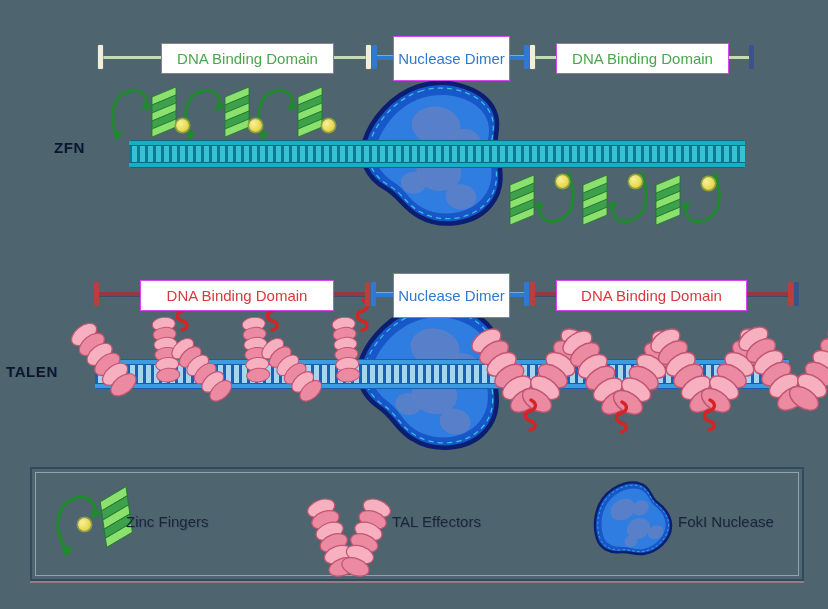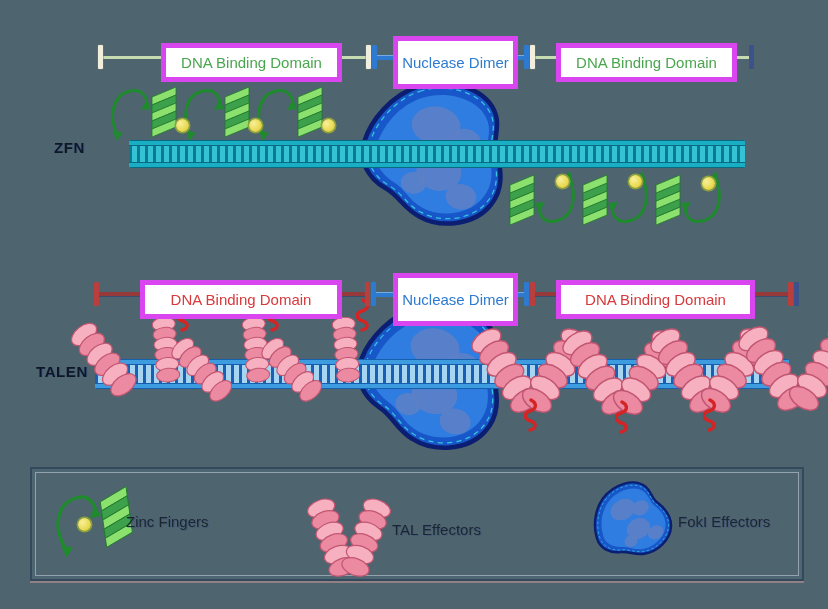--- a/index.html
+++ b/index.html
@@ -8,21 +8,21 @@
   
   .tick{position:absolute;width:5px;height:24px;border-radius:1px;z-index:6;}
   .tick.cream{background:#f2eede;box-shadow:0 0 0 1px rgba(120,120,110,.45);}
   .tick.blue{background:#2e7ad0;}
   .tick.navy{background:#3c5288;}
   .tick.red{background:#b83f3e;}
   .bline{position:absolute;z-index:5;}
   .bline.green{height:3px;background:#c7dbb1;}
   .bline.blue{height:4px;background:#2e7ad0;border-top:1px solid #77aadf;}
   .bline.red{height:4px;background:#96393b;box-shadow:0 1px 0 rgba(32,52,110,.45);}
-  .bracket-box{position:absolute;background:#ffffff;border:5px solid #d946ef;z-index:6;
+  .bracket-box{position:absolute;background:#ffffff;border:1px solid #d946ef;z-index:6;
       display:flex;align-items:center;justify-content:center;font-size:15px;letter-spacing:0;}
   .bracket-box.green{color:#4aa64e;}
   .bracket-box.red{color:#d8393c;}
   .bracket-box.blue{color:#2e7ad0;}
   .row-label{position:absolute;font-size:15px;font-weight:bold;color:#0e1726;
       letter-spacing:.6px;z-index:7;text-shadow:1px 0 0 rgba(42,77,184,.35);}
   
   .dna{position:absolute;z-index:3;border-radius:2px;overflow:hidden;}
   .dna .rail{width:100%;height:6px;}
   .dna .rungs{width:100%;}
@@ -145,21 +145,21 @@
       </svg>
     <svg class="psvg" style="left:646px;top:169px;width:80px;height:60px;z-index:4;transform:rotate(180deg);" viewBox="0 0 80 60">
         <use href="#sym-zf"></use>
       </svg>
     <div class="zdot" style="left:556px;top:175px;"></div>
     <div class="zdot" style="left:629px;top:175px;"></div>
     <div class="zdot" style="left:702px;top:177px;"></div>
   </div>
 
   <div>
-    <div class="row-label" style="left:36px;top:363px;">TALEN</div>
+    <div class="row-label" style="left:6px;top:363px;">TALEN</div>
 
     <div class="tick red" style="left:94px;top:282px;"></div>
     <div class="bline red" style="left:99px;top:292px;width:41px;"></div>
     <div class="bracket-box red" style="left:140px;top:280px;width:192px;height:29px;">
       <span>DNA Binding Domain</span>
     </div>
     <div class="bline red" style="left:332px;top:292px;width:33px;"></div>
     <div class="tick red" style="left:365px;top:282px;"></div>
     <div class="tick blue" style="left:371px;top:282px;"></div>
     <div class="bline blue" style="left:376px;top:292px;width:17px;"></div>
@@ -259,21 +259,21 @@
       </svg>
     <div class="zdot" style="left:46px;top:49px;"></div>
     <div class="legend-label" style="left:94px;top:44px;">Zinc Fingers</div>
 
     <svg class="psvg" style="left:282px;top:23px;width:36px;height:92px;transform:rotate(-20deg) scale(.88);" viewBox="0 0 36 92">
         <use href="#sym-coil"></use>
       </svg>
     <svg class="psvg" style="left:316px;top:23px;width:36px;height:92px;transform:rotate(20deg) scale(.88);" viewBox="0 0 36 92">
         <use href="#sym-coil"></use>
       </svg>
-    <div class="legend-label" style="left:360px;top:52px;text-align:center;">TAL Effectors</div>
+    <div class="legend-label" style="left:360px;top:44px;text-align:center;">TAL Effectors</div>
 
     <svg class="psvg" style="left:555px;top:10px;width:96px;height:82px;transform:rotate(-28deg);" viewBox="0 0 200 170">
         <use href="#sym-fok"></use>
       </svg>
-    <div class="legend-label" style="left:646px;top:44px;">FokI Effectors</div>
+    <div class="legend-label" style="left:646px;top:44px;">FokI Nuclease</div>
   </div>
 
 </div>
 
 </body></html>

